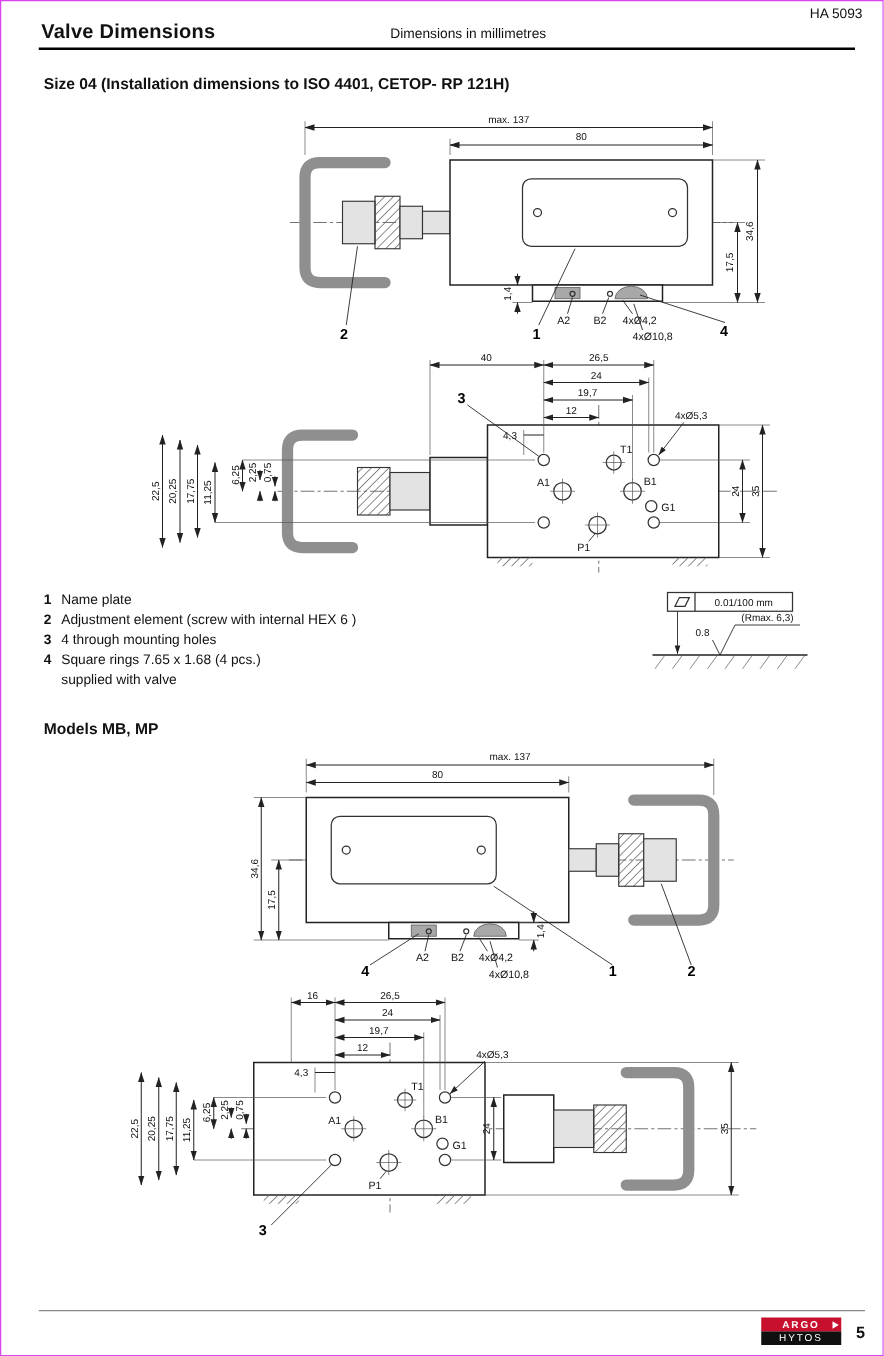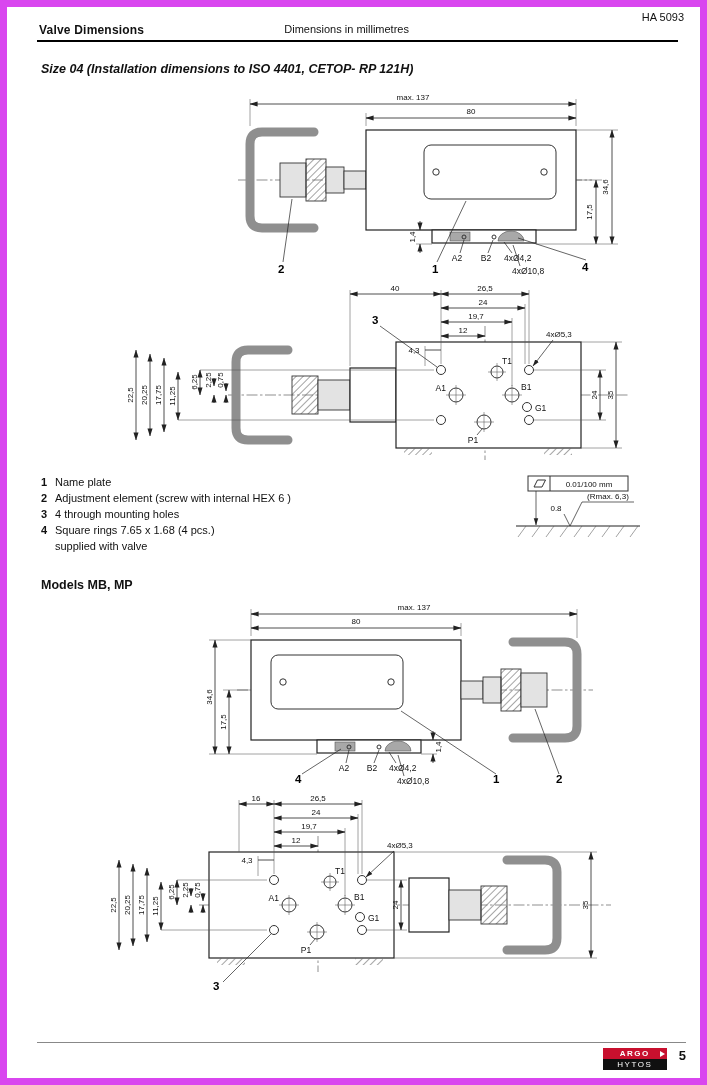--- a/index.html
+++ b/index.html
@@ -1,39 +1,39 @@
 <!DOCTYPE html>
 <html><head>
 <meta charset="utf-8">
 <style>
   html,body { margin:0; padding:0; background:#d9d9d9; }
   .page { width:707px; height:1085px; position:relative; overflow:hidden; background:#fff;
           margin:0 auto; font-family:"Liberation Sans", sans-serif; color:#111;
-          border:7px solid #d946ef; box-sizing:border-box; }
+          border:1px solid #d946ef; box-sizing:border-box; }
   .doc-num { position:absolute; top:4px; right:16px; font-size:11px; }
   .title-row { display:flex; align-items:flex-end; padding:16px 22px 0 32px; }
-  .title-row h1 { margin:0; font-size:12px; font-weight:bold; letter-spacing:.2px; }
+  .title-row h1 { margin:0; font-size:16px; font-weight:bold; letter-spacing:.2px; }
   .subtitle { font-size:11px; margin-left:140px; padding-bottom:2px; }
   .rule { height:0; border-top:2.5px solid #000; margin:3px 22px 0 30px; }
   .content { padding:0 16px 0 34px; }
-  h2.size { margin:20px 0 12px 0; font-size:12.5px; font-weight:bold;font-style:italic; }
+  h2.size { margin:20px 0 12px 0; font-size:12.5px; font-weight:bold; }
   h3.model { margin:20px 0 0 0; font-size:12.5px; font-weight:bold; }
   .fig { display:block; }
   .fig1 { margin:4px 0 0 195px; }
   .fig2 { margin:2px 0 0 75px; }
   .fig3 { margin:6px 0 0 160px; }
   .fig4 { margin:2px 0 0 58px; }
   .legend-row { display:flex; margin-top:10px; }
   .legend { flex:1; font-size:11px; line-height:16px; }
   .legend-item .lnum { display:inline-block; width:14px; font-weight:bold; }
   .legend-cont { margin-left:14px; }
   .surface { width:180px; padding-right:4px; }
   .surface-caption { font-size:10.5px; line-height:13px; margin-top:4px; }
   .footer { position:absolute; left:30px; right:14px; bottom:8px; border-top:1px solid #888;
-            padding-top:5px; display:flex; justify-content:flex-end; align-items:flex-start; gap:12px; }
+            padding-top:5px; display:flex; justify-content:flex-end; align-items:center; gap:12px; }
   .logo { width:64px; }
   .logo-top { background:#c8102e; color:#fff; font-size:8px; font-weight:bold; text-align:center;
               letter-spacing:1.5px; padding:1.5px 2px; position:relative; line-height:8px; }
   .logo-arrow { position:absolute; right:2px; top:2.5px; width:0; height:0;
                 border-left:5px solid #fff; border-top:3.5px solid transparent; border-bottom:3.5px solid transparent; }
   .logo-bot { background:#101010; color:#fff; font-size:8px; font-weight:normal; text-align:center;
               letter-spacing:1.5px; padding:1.5px 2px; line-height:8px; }
   .page-num { font-size:13px; font-weight:bold; }
   
   svg text { font-family:"Liberation Sans", sans-serif; }

